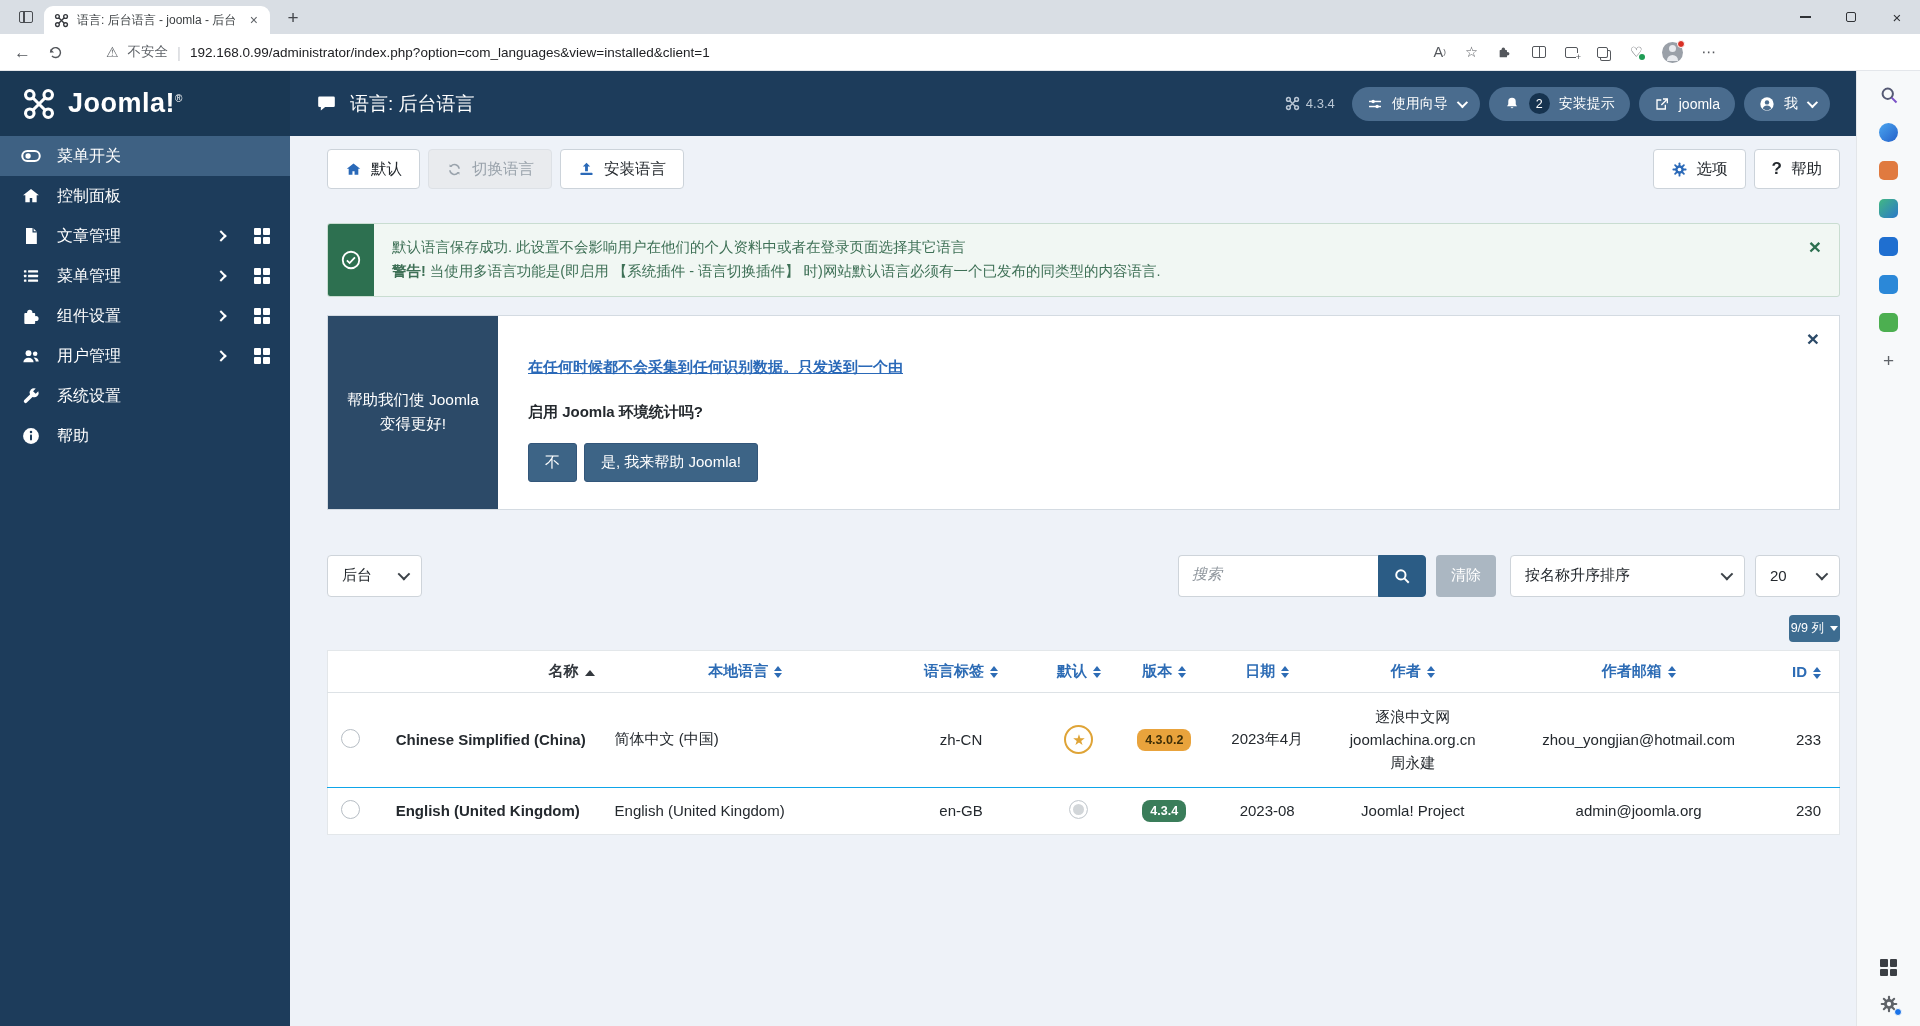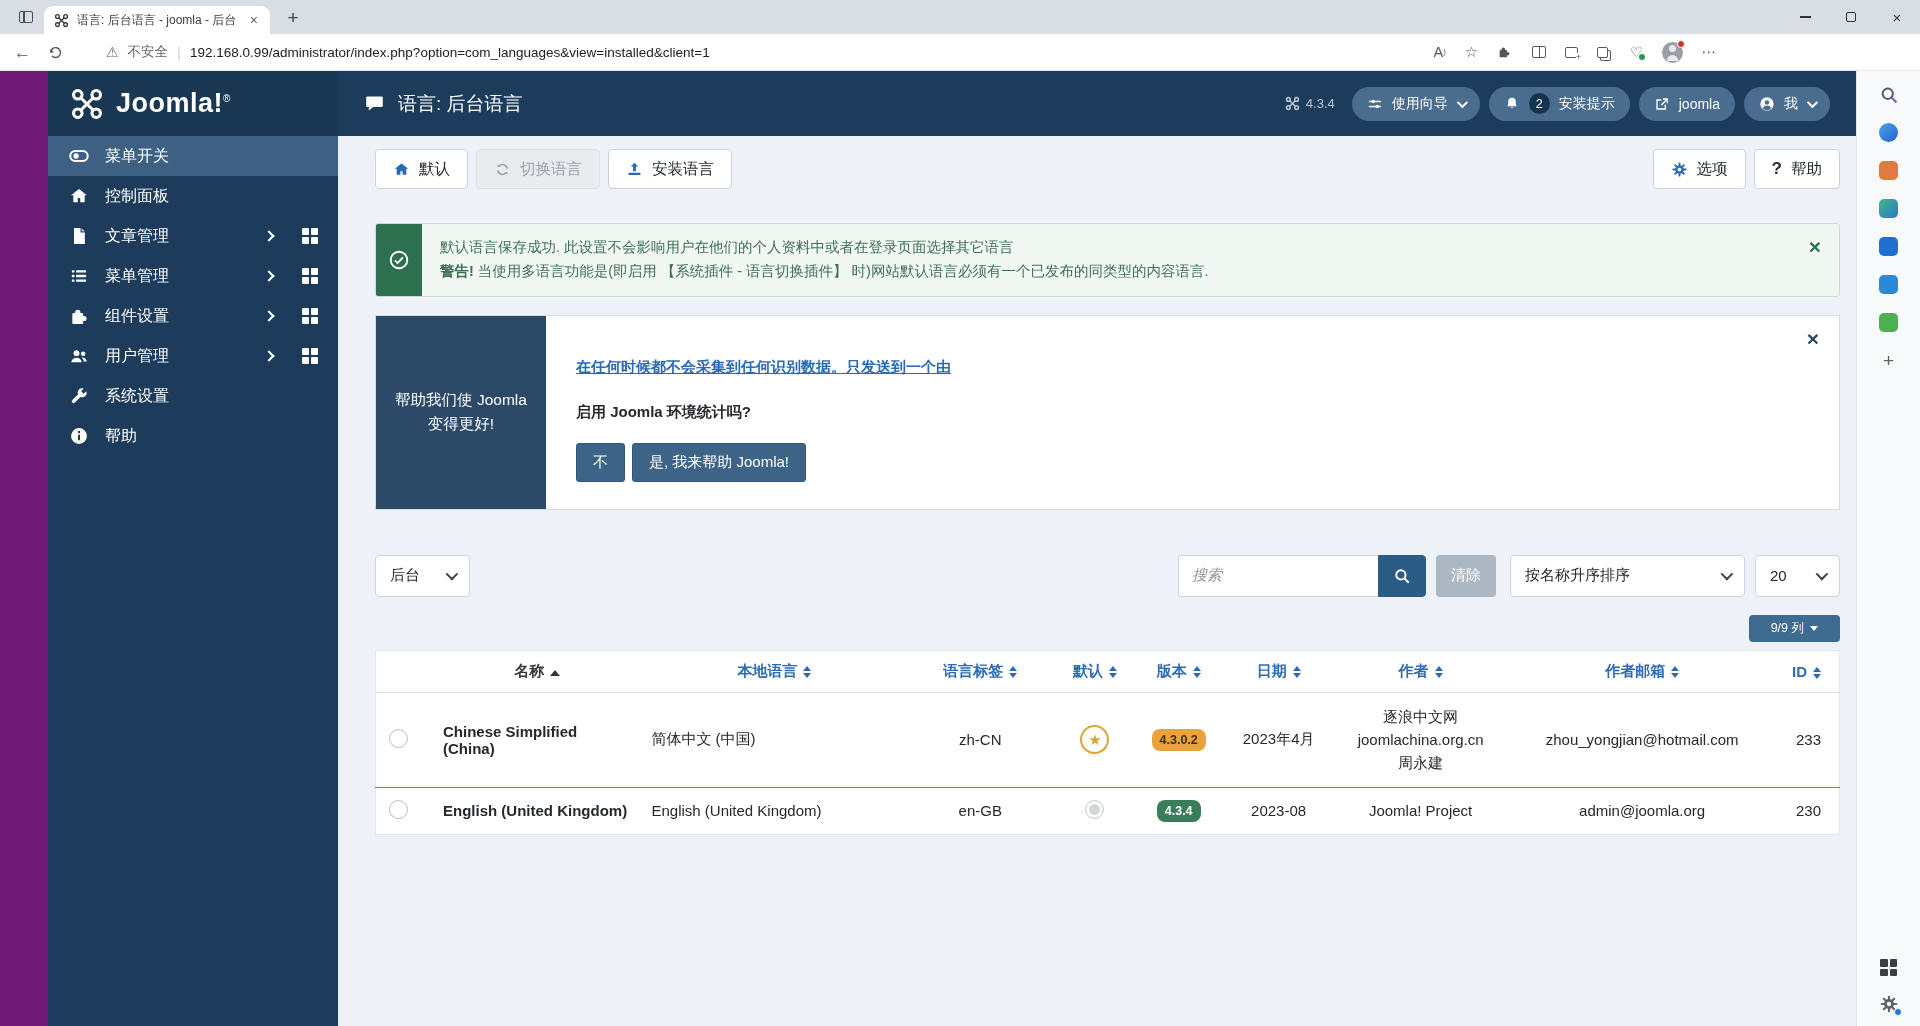--- a/index.html
+++ b/index.html
@@ -40,21 +40,21 @@
   .coll-ic::after { content:"+"; position:absolute; right:-4px; bottom:-5px; font-size:9px; background:#fff; }
   .layers-ic { width:11px; height:11px; border:1.5px solid #54575c; border-radius:2px; box-shadow:3px 3px 0 -1px #fff, 3px 3px 0 0 #54575c; margin-right:3px; }
   .heart-ic { position:relative; font-size:14px; }
   .heart-ic::after { content:""; position:absolute; right:-2px; bottom:-1px; width:6px; height:6px; border-radius:50%; background:#1f9d55; }
   .avatar { width:21px; height:21px; border-radius:50%; background:#9aa0a8; position:relative; display:flex; align-items:center; justify-content:center; }
   .avatar::before { content:""; width:7px; height:7px; border-radius:50%; background:#e8eaee; position:absolute; top:3px; }
   .avatar::after { content:""; width:11px; height:6px; border-radius:6px 6px 0 0; background:#e8eaee; position:absolute; bottom:2px; }
   .avatar .dot { position:absolute; right:-2px; top:-2px; width:8px; height:8px; border-radius:50%; background:#d93025; border:1.5px solid #fff; }
 
   
-  .shell { flex:1; display:flex; min-height:0;margin-left:48px; }
+  .shell { flex:1; display:flex; min-height:0; }
   .app { flex:1; display:flex; min-width:0; }
 
   
   .sidebar { width:290px; background:#1d3c5b; color:#fff; display:flex; flex-direction:column; flex:none; }
   .logo-block { height:65px; display:flex; align-items:center; gap:12px; padding:0 22px; background:#1a3854; }
   .logo-glyph { color:#fff; }
   .logo-glyph svg { width:34px; height:34px; display:block; }
   .logo-text { font-size:27px; font-weight:bold; letter-spacing:.5px; }
   .logo-text sup { font-size:10px; font-weight:normal; }
   .nav-item { height:40px; display:flex; align-items:center; gap:15px; padding:0 20px; font-size:16px; color:#fff; }
@@ -105,38 +105,38 @@
   .panel-btns { margin-top:18px; display:flex; gap:7px; }
   .btn-slate { background:#3d6486; border:1px solid #33567a; color:#fff; border-radius:3px; padding:9px 16px; font-size:15px; }
   .panel-close { position:absolute; top:12px; right:20px; color:#2c4a68; font-size:21px; font-weight:bold; line-height:1; }
 
   
   .filterbar { margin-top:45px; display:flex; align-items:center; }
   .select { height:42px; background:#fff; border:1px solid #ced4da; border-radius:4px; display:flex; align-items:center; justify-content:space-between; gap:14px; padding:0 14px; font-size:15px; color:#24292e; }
   .sel-chev { width:9px; height:9px; border-right:2px solid #3c4248; border-bottom:2px solid #3c4248; transform:rotate(45deg) translateY(-2px); flex:none; }
   .f-spacer { flex:1; }
   .search-group { display:flex; }
-  .search-input { width:200px; height:42px; border:1px solid #ced4da; border-right:none; border-radius:4px 0 0 4px; padding:0 13px; font-size:15px; color:#24292e; outline:none; font-family:Liberation Serif, serif; }
+  .search-input { width:200px; height:42px; border:1px solid #ced4da; border-right:none; border-radius:4px 0 0 4px; padding:0 13px; font-size:15px; color:#24292e; outline:none; font-family:Liberation Mono, monospace; }
   .search-input::placeholder { font-style:italic; color:#8e959c; }
   .search-btn { width:48px; height:42px; background:#2b5c85; border:1px solid #2b5c85; border-radius:0 4px 4px 0; display:flex; align-items:center; justify-content:center; }
   .search-btn svg { width:18px; height:18px; display:block; }
   .clear-btn { height:42px; margin-left:10px; background:#abb7c2; color:#fff; border:none; border-radius:4px; padding:0 15px; font-size:15px; }
   .sort-select { width:235px; margin-left:14px; }
   .limit-select { width:85px; margin-left:10px; }
 
   .badge-row { margin-top:18px; display:flex; justify-content:flex-end; }
-  .cols-badge { background:#3d6c90; color:#fff; font-size:12.5px; border-radius:4px; padding:5px 22px; display:flex; align-items:center; gap:6px; }
+  .cols-badge { background:#3d6c90; color:#fff; font-size:12.5px; border-radius:4px; padding:5px 2px; display:flex; align-items:center; gap:6px; }
   .caret-d { border-left:4px solid transparent; border-right:4px solid transparent; border-top:5px solid #fff; }
 
   
   .lang-table { margin-top:8px; width:100%; border-collapse:collapse; background:#fff; border:1px solid #e3e7ea; }
   .lang-table th { padding:11px 10px; font-size:15px; font-weight:bold; color:#2d6cb5; border-bottom:1px solid #dde2e6; white-space:nowrap; }
   .lang-table td { padding:12px 10px; font-size:15px; color:#24292e; text-align:center; vertical-align:middle; }
   .lang-table tr + tr td { border-top:1px solid #0ea5e9; }
-  th.h-name { text-align:center; padding-left:22px; color:#33383e; }
+  th.h-name { text-align:right; padding-left:22px; color:#33383e; }
   td.c-name { text-align:left; padding-left:22px; font-weight:bold; }
   th.h-native { text-align:center; }
   td.c-native { text-align:left; }
   th.h-id, td.c-id { text-align:right; padding-right:18px; }
   .sorters { display:inline-flex; flex-direction:column; margin-left:6px; vertical-align:middle; }
   .tri-up { width:0; border-left:4px solid transparent; border-right:4px solid transparent; border-bottom:5px solid currentColor; margin-bottom:2px; }
   .tri-dn { width:0; border-left:4px solid transparent; border-right:4px solid transparent; border-top:5px solid currentColor; }
   .tri-solo { display:inline-block; width:0; border-left:5px solid transparent; border-right:5px solid transparent; border-bottom:6px solid #33383e; margin-left:6px; }
   .radio { width:19px; height:19px; border-radius:50%; border:1px solid #b6bdc4; background:#fff; display:inline-block; }
   .radio.disabled { border-color:#c8cdd2; background:#d2d6d9; box-shadow:inset 0 0 0 3px #fff; }

